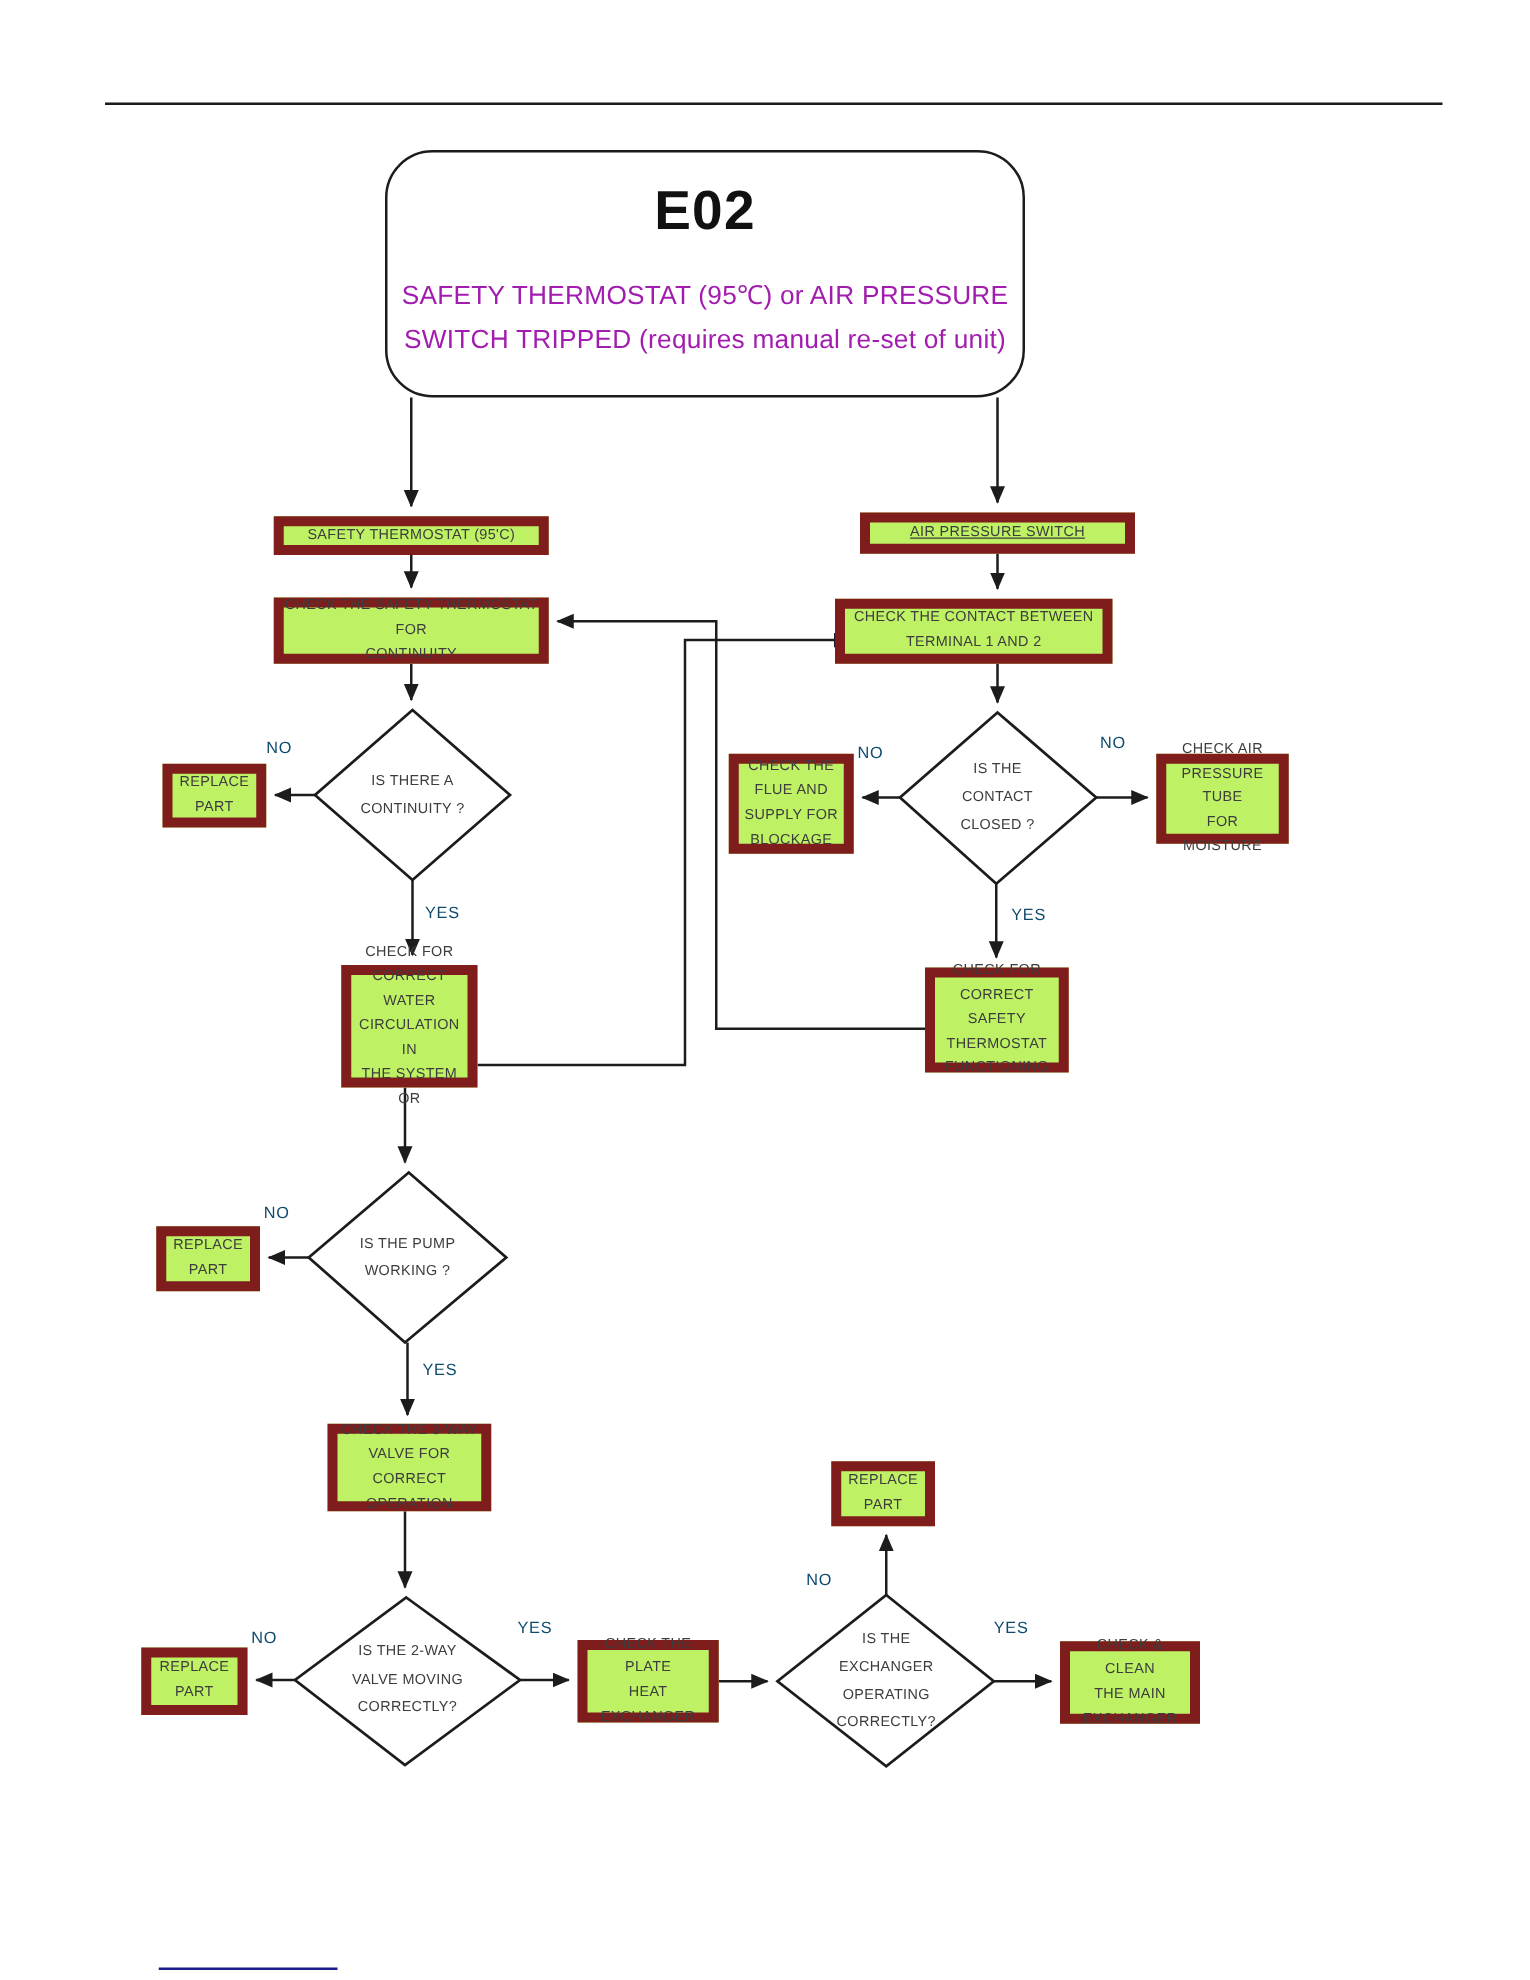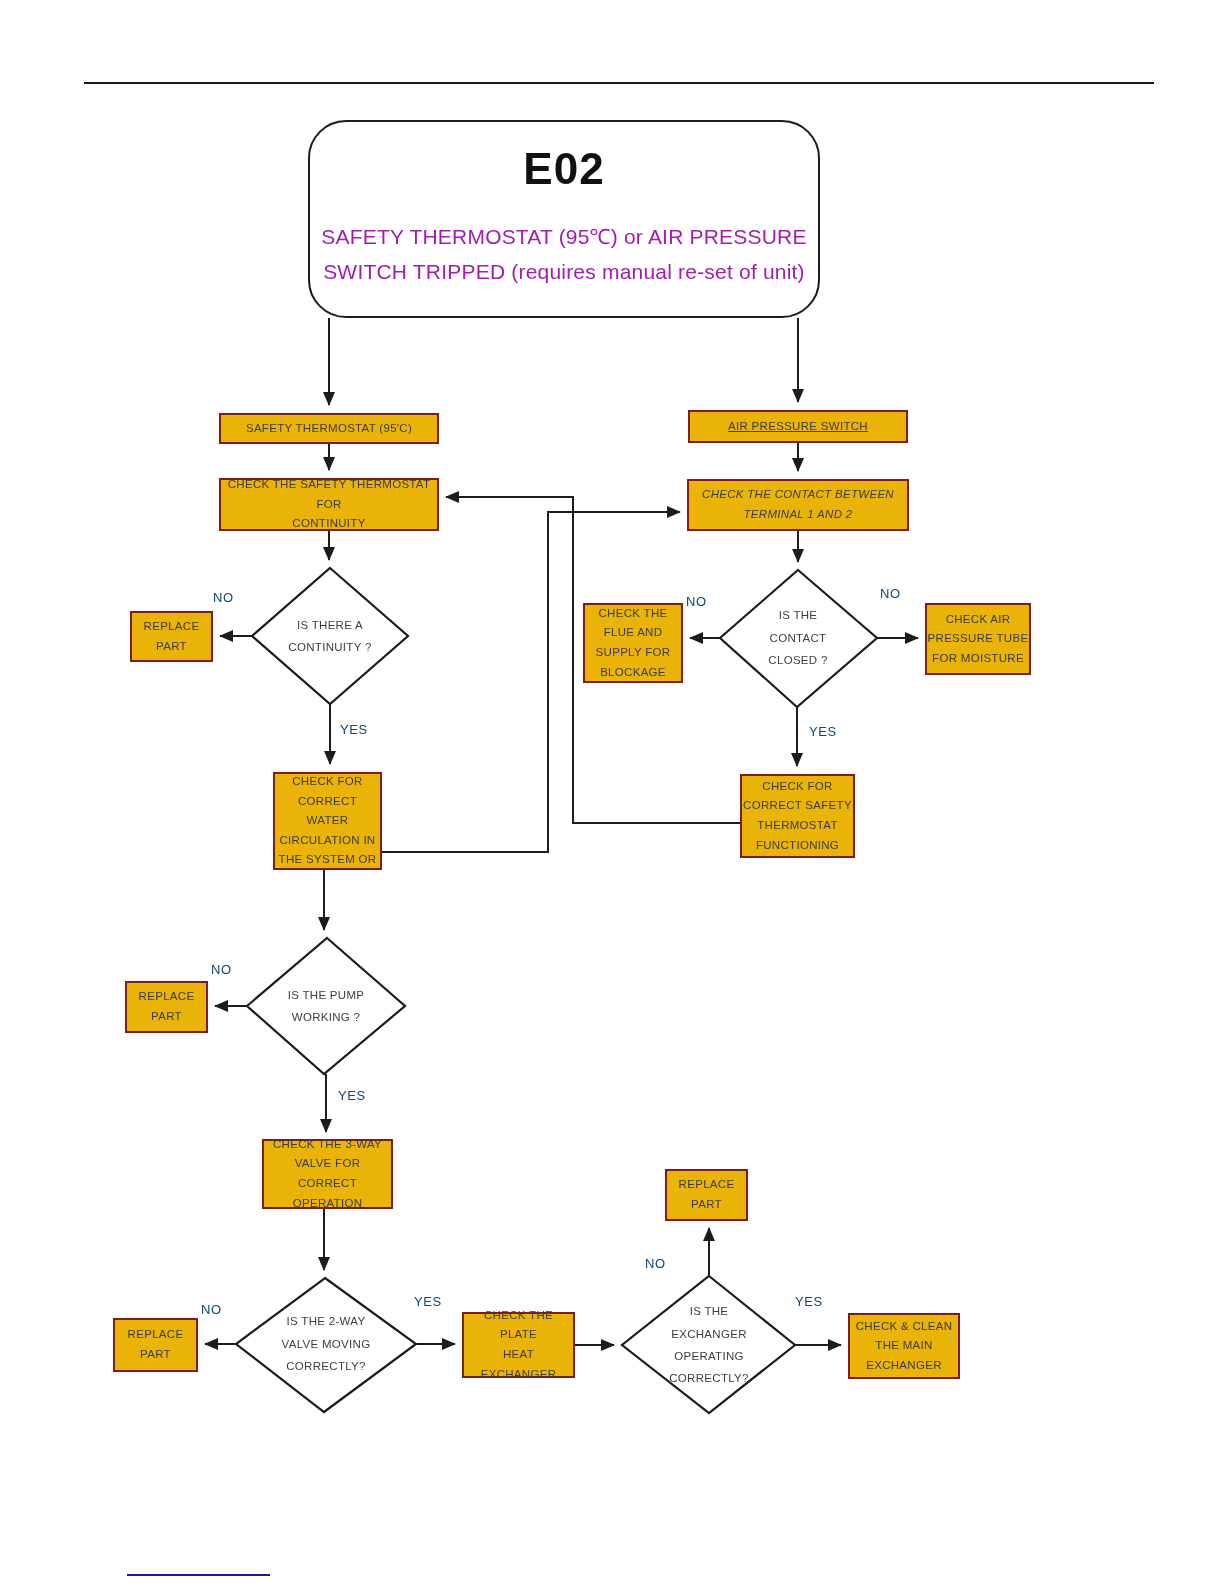--- a/index.html
+++ b/index.html
@@ -26,21 +26,21 @@
   }
   .titlecode{
     margin-top:22px;font-size:44px;font-weight:bold;color:#111;
     letter-spacing:1px;
   }
   .titlesub{
     margin-top:26px;font-size:21px;color:#a21caf;text-align:center;
     line-height:1.65;white-space:pre-line;letter-spacing:0.2px;
   }
   .node{
-    position:absolute;border:2px solid #7f1d1d;background:#eab308;
+    position:absolute;border:8px solid #7f1d1d;background:#bef264;
     display:flex;align-items:center;justify-content:center;
     text-align:center;font-size:11.5px;line-height:1.7;color:#3d3d3d;
     white-space:pre-line;letter-spacing:0.3px;box-sizing:border-box;
   }
   .dtext{
     position:absolute;display:flex;align-items:center;justify-content:center;
     text-align:center;font-size:11.5px;line-height:1.95;color:#3d3d3d;
     white-space:pre-line;letter-spacing:0.3px;
   }
   .elabel{
@@ -96,21 +96,21 @@
   <div class="titlebox">
     <div class="titlecode">E02</div>
     <div class="titlesub">SAFETY THERMOSTAT (95℃) or AIR PRESSURE
 SWITCH TRIPPED (requires manual re-set of unit)</div>
   </div>
 
   <div class="node" style="left:219px;top:413px;width:220px;height:31px;">SAFETY THERMOSTAT (95'C)</div>
   <div class="node" style="left:219px;top:478px;width:220px;height:53px;">CHECK THE SAFETY THERMOSTAT FOR
 CONTINUITY</div>
   <div class="node" style="left:688px;top:410px;width:220px;height:33px;text-decoration:underline;">AIR PRESSURE SWITCH</div>
-  <div class="node" style="left:687px;top:479px;width:222px;height:52px;font-style:italic;">CHECK THE CONTACT BETWEEN
+  <div class="node" style="left:668px;top:479px;width:222px;height:52px;">CHECK THE CONTACT BETWEEN
 TERMINAL 1 AND 2</div>
 
   <div class="node" style="left:130px;top:611px;width:83px;height:51px;">REPLACE
 PART</div>
   <div class="node" style="left:583px;top:603px;width:100px;height:80px;">CHECK THE
 FLUE AND
 SUPPLY FOR
 BLOCKAGE</div>
   <div class="node" style="left:925px;top:603px;width:106px;height:72px;">CHECK  AIR
 PRESSURE TUBE

